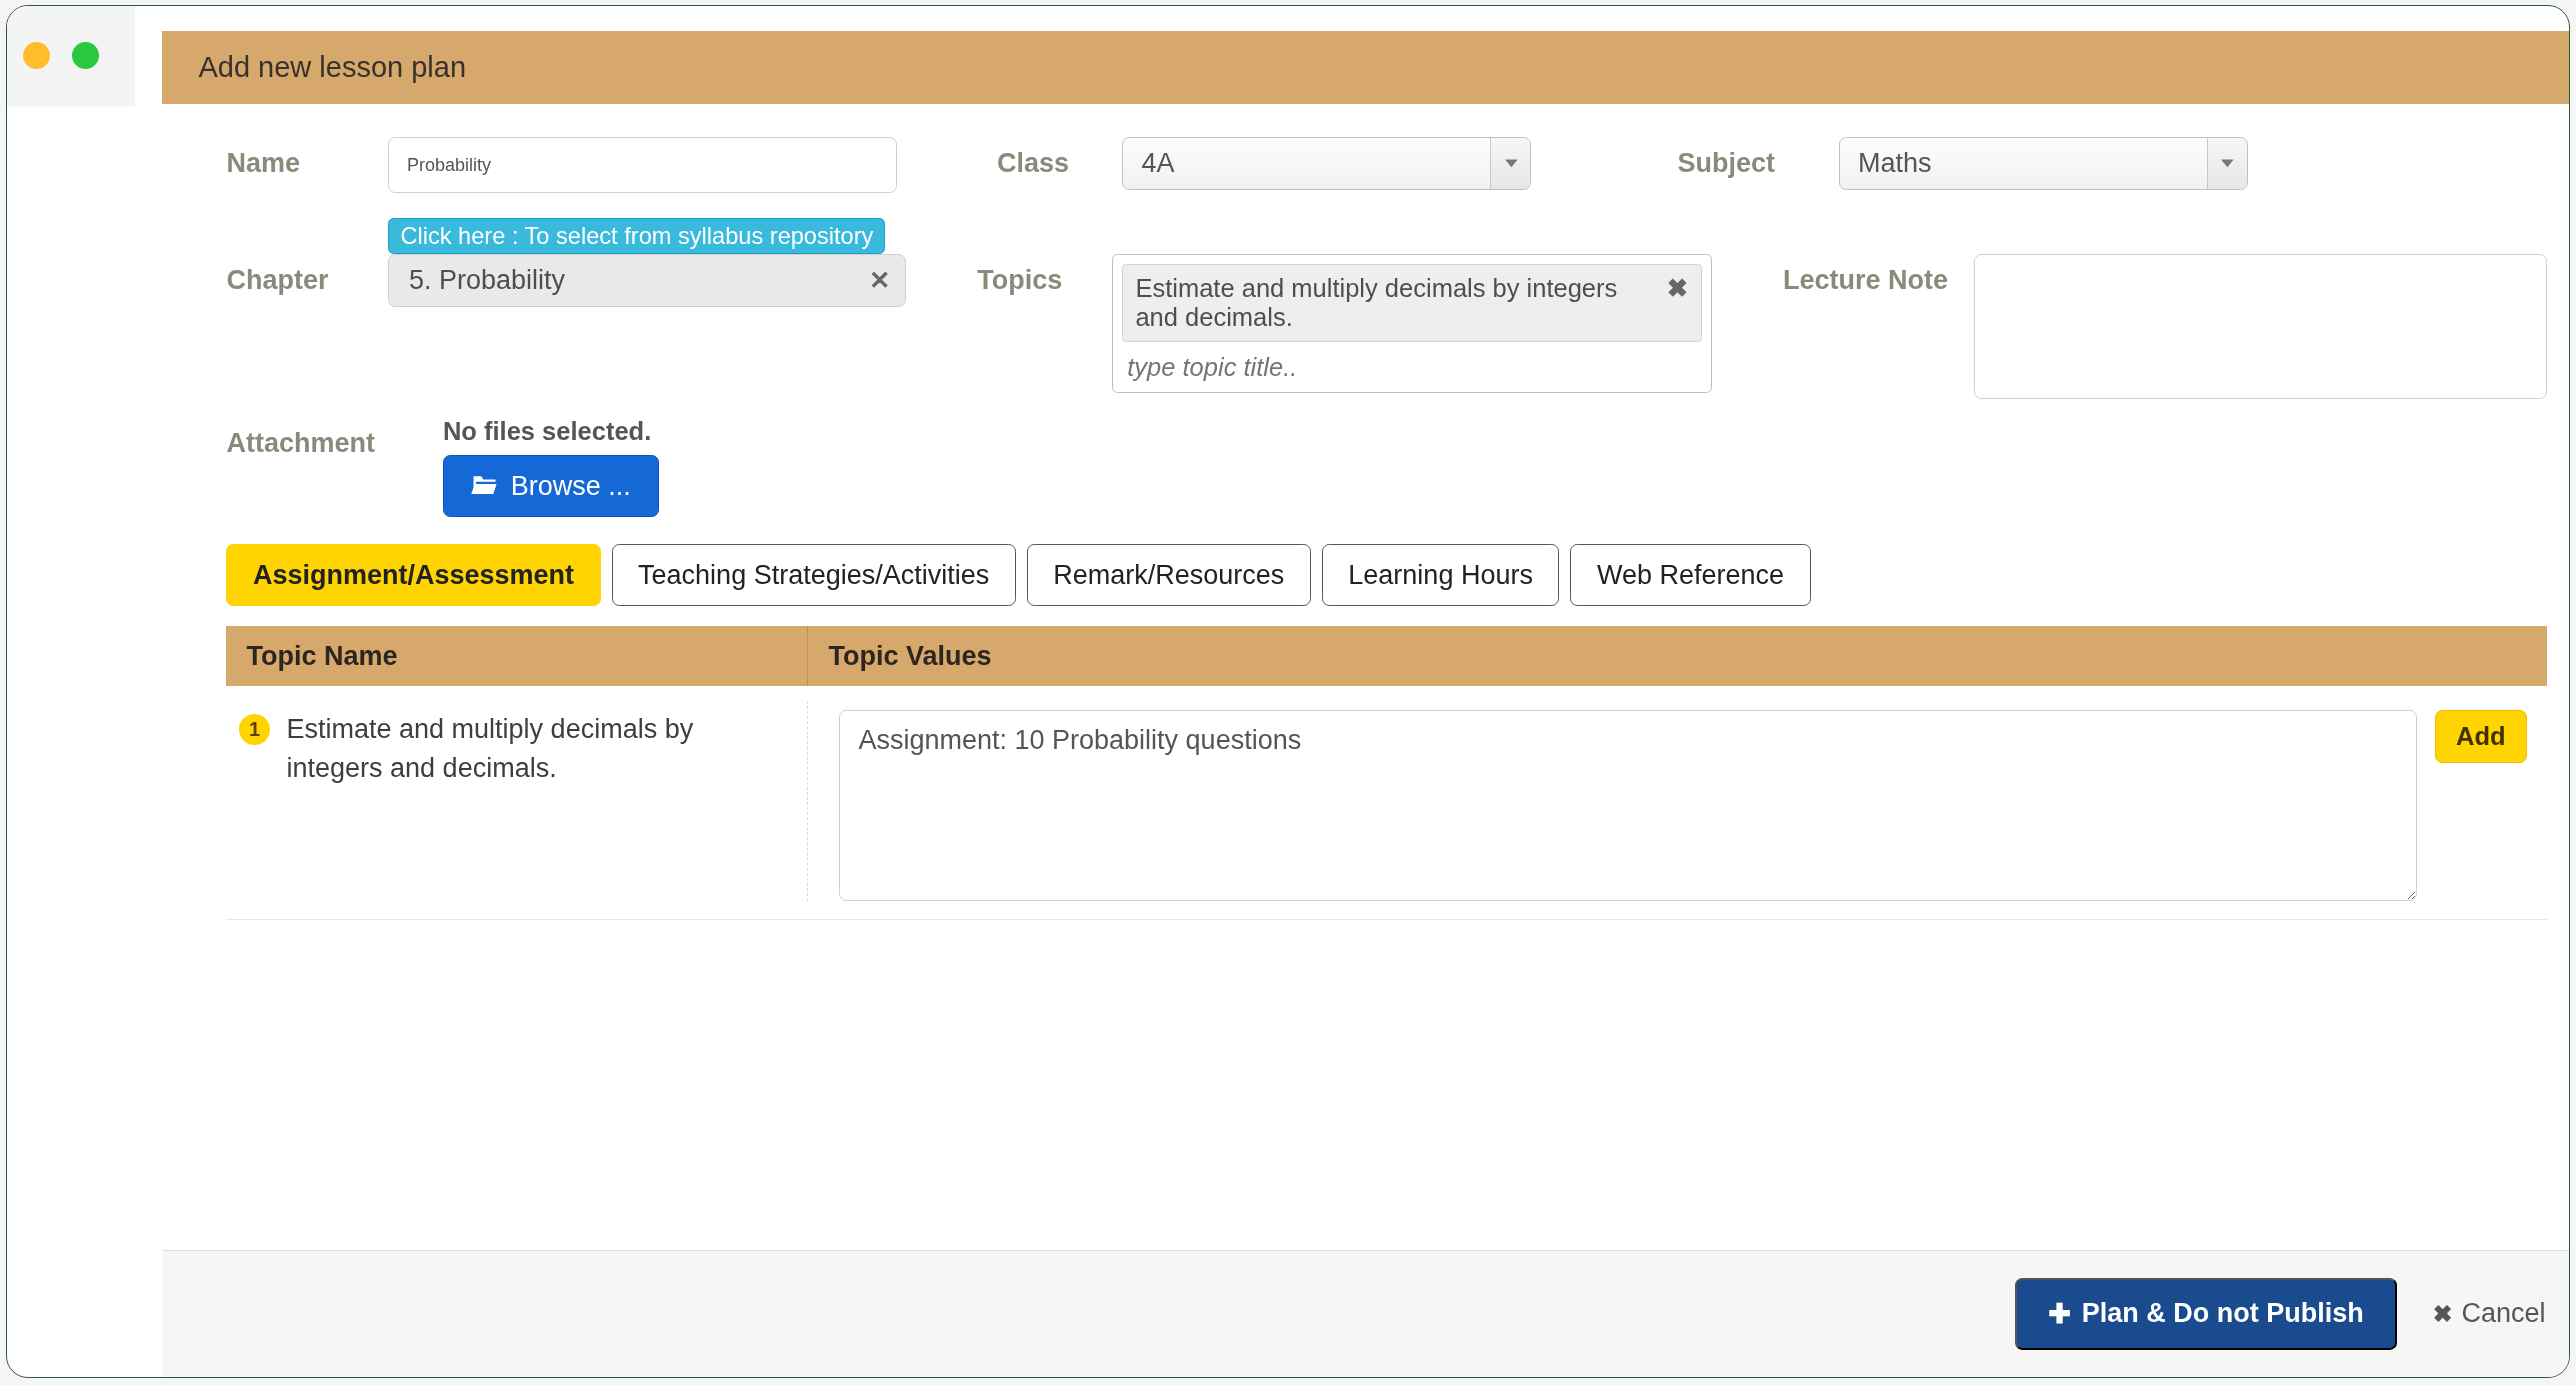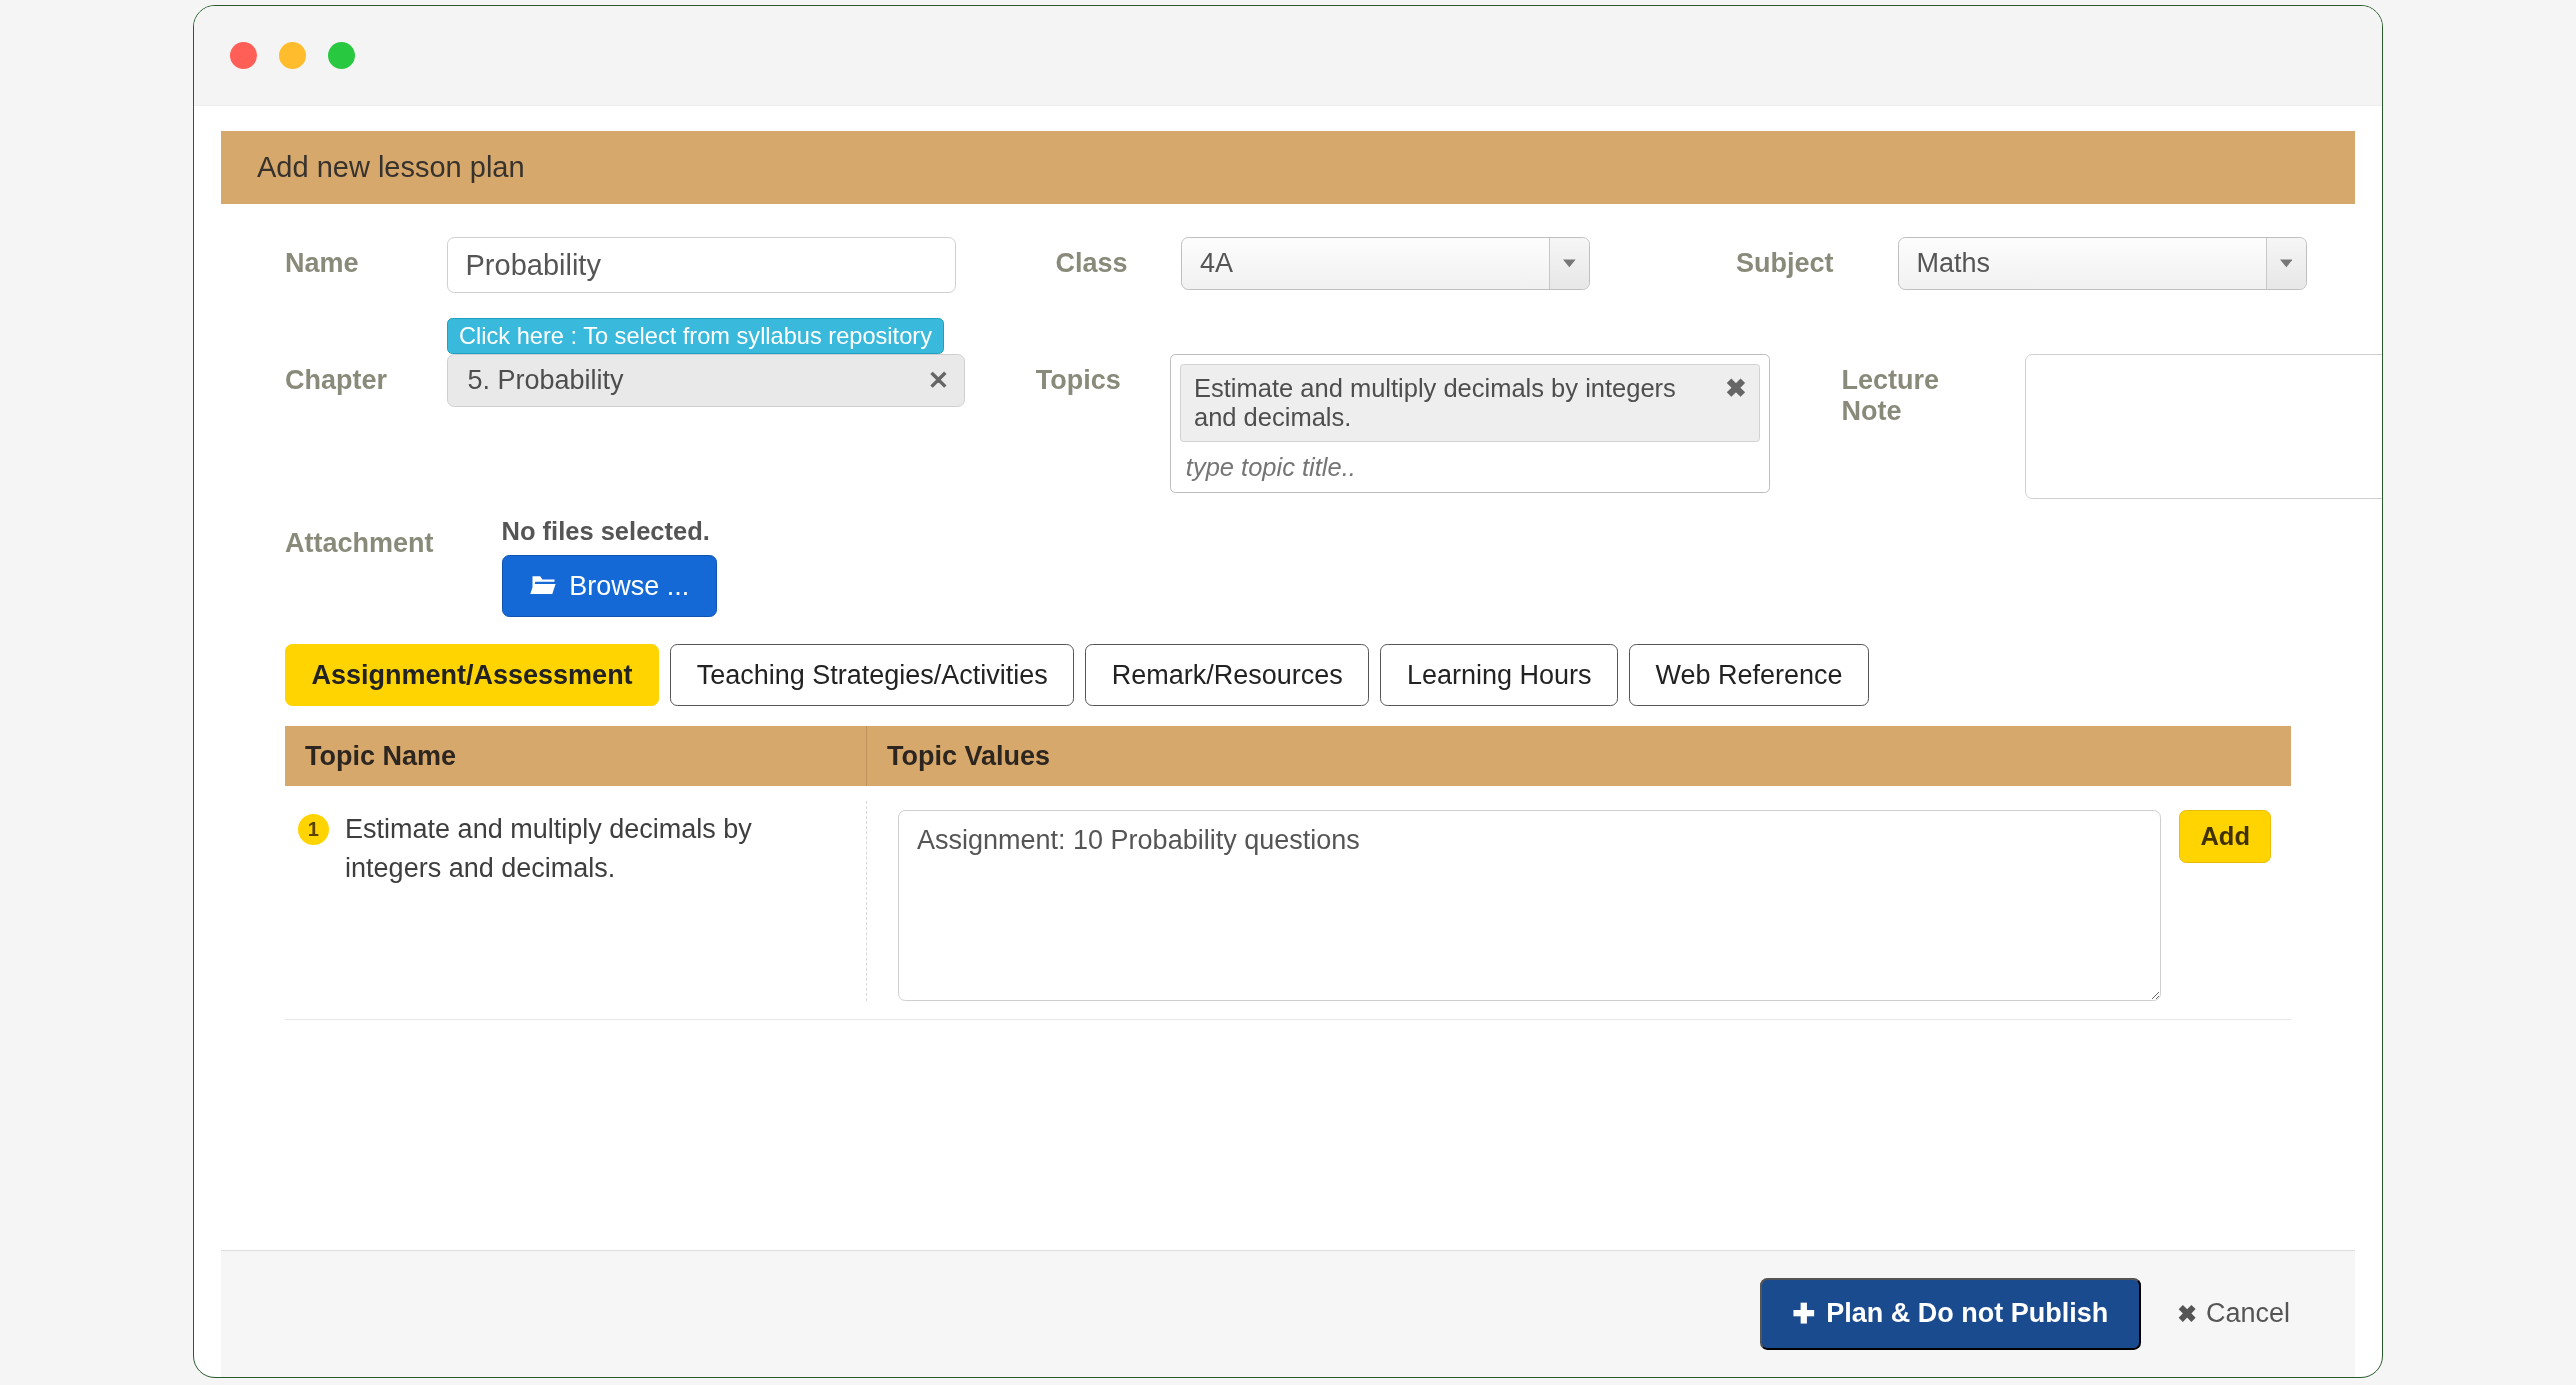--- a/index.html
+++ b/index.html
@@ -7,29 +7,29 @@
     font-family: -apple-system, BlinkMacSystemFont, "Segoe UI", Arial, sans-serif;
     background: #f5f5f5;
     width: 2576px;
     height: 1386px;
     display: flex;
     align-items: flex-start;
     justify-content: center;
     padding: 4.5px;
   }
   .window {
-    width: 2190px;
+    width: 2564px;
     height: 1373px;
     background: #fff;
     border: 1.8px solid #285c2d;
     border-radius: 22px;
     overflow: hidden;
     position: relative;
     display: flex;
-    flex-direction: column;
+    flex-direction: row;
     justify-content: center;
   }
   .titlebar {
     height: 100px;
     background: #f4f4f4;
     display: flex;
     align-items: center;
     padding: 0 36px;
     gap: 22px;
     border-bottom: 0.9px solid #eee;
@@ -70,21 +70,21 @@
     font-size: 27px;
     min-width: 136px;
     padding-top: 11px;
   }
   .field-attachment .field-label { min-width: 191px; }
   .text-input {
     height: 56px;
     border: 0.9px solid #cfcfcf;
     border-radius: 7.3px;
     padding: 0 18px;
-    font-size: 29px;
+    font-size: 18px;
     color: #555;
     background: #fff;
   }
   .select-like {
     display: flex;
     align-items: center;
     justify-content: space-between;
     border: 0.9px solid #bfbfbf;
     border-radius: 7.3px;
     background: linear-gradient(#fdfdfd,#f1f1f1);

